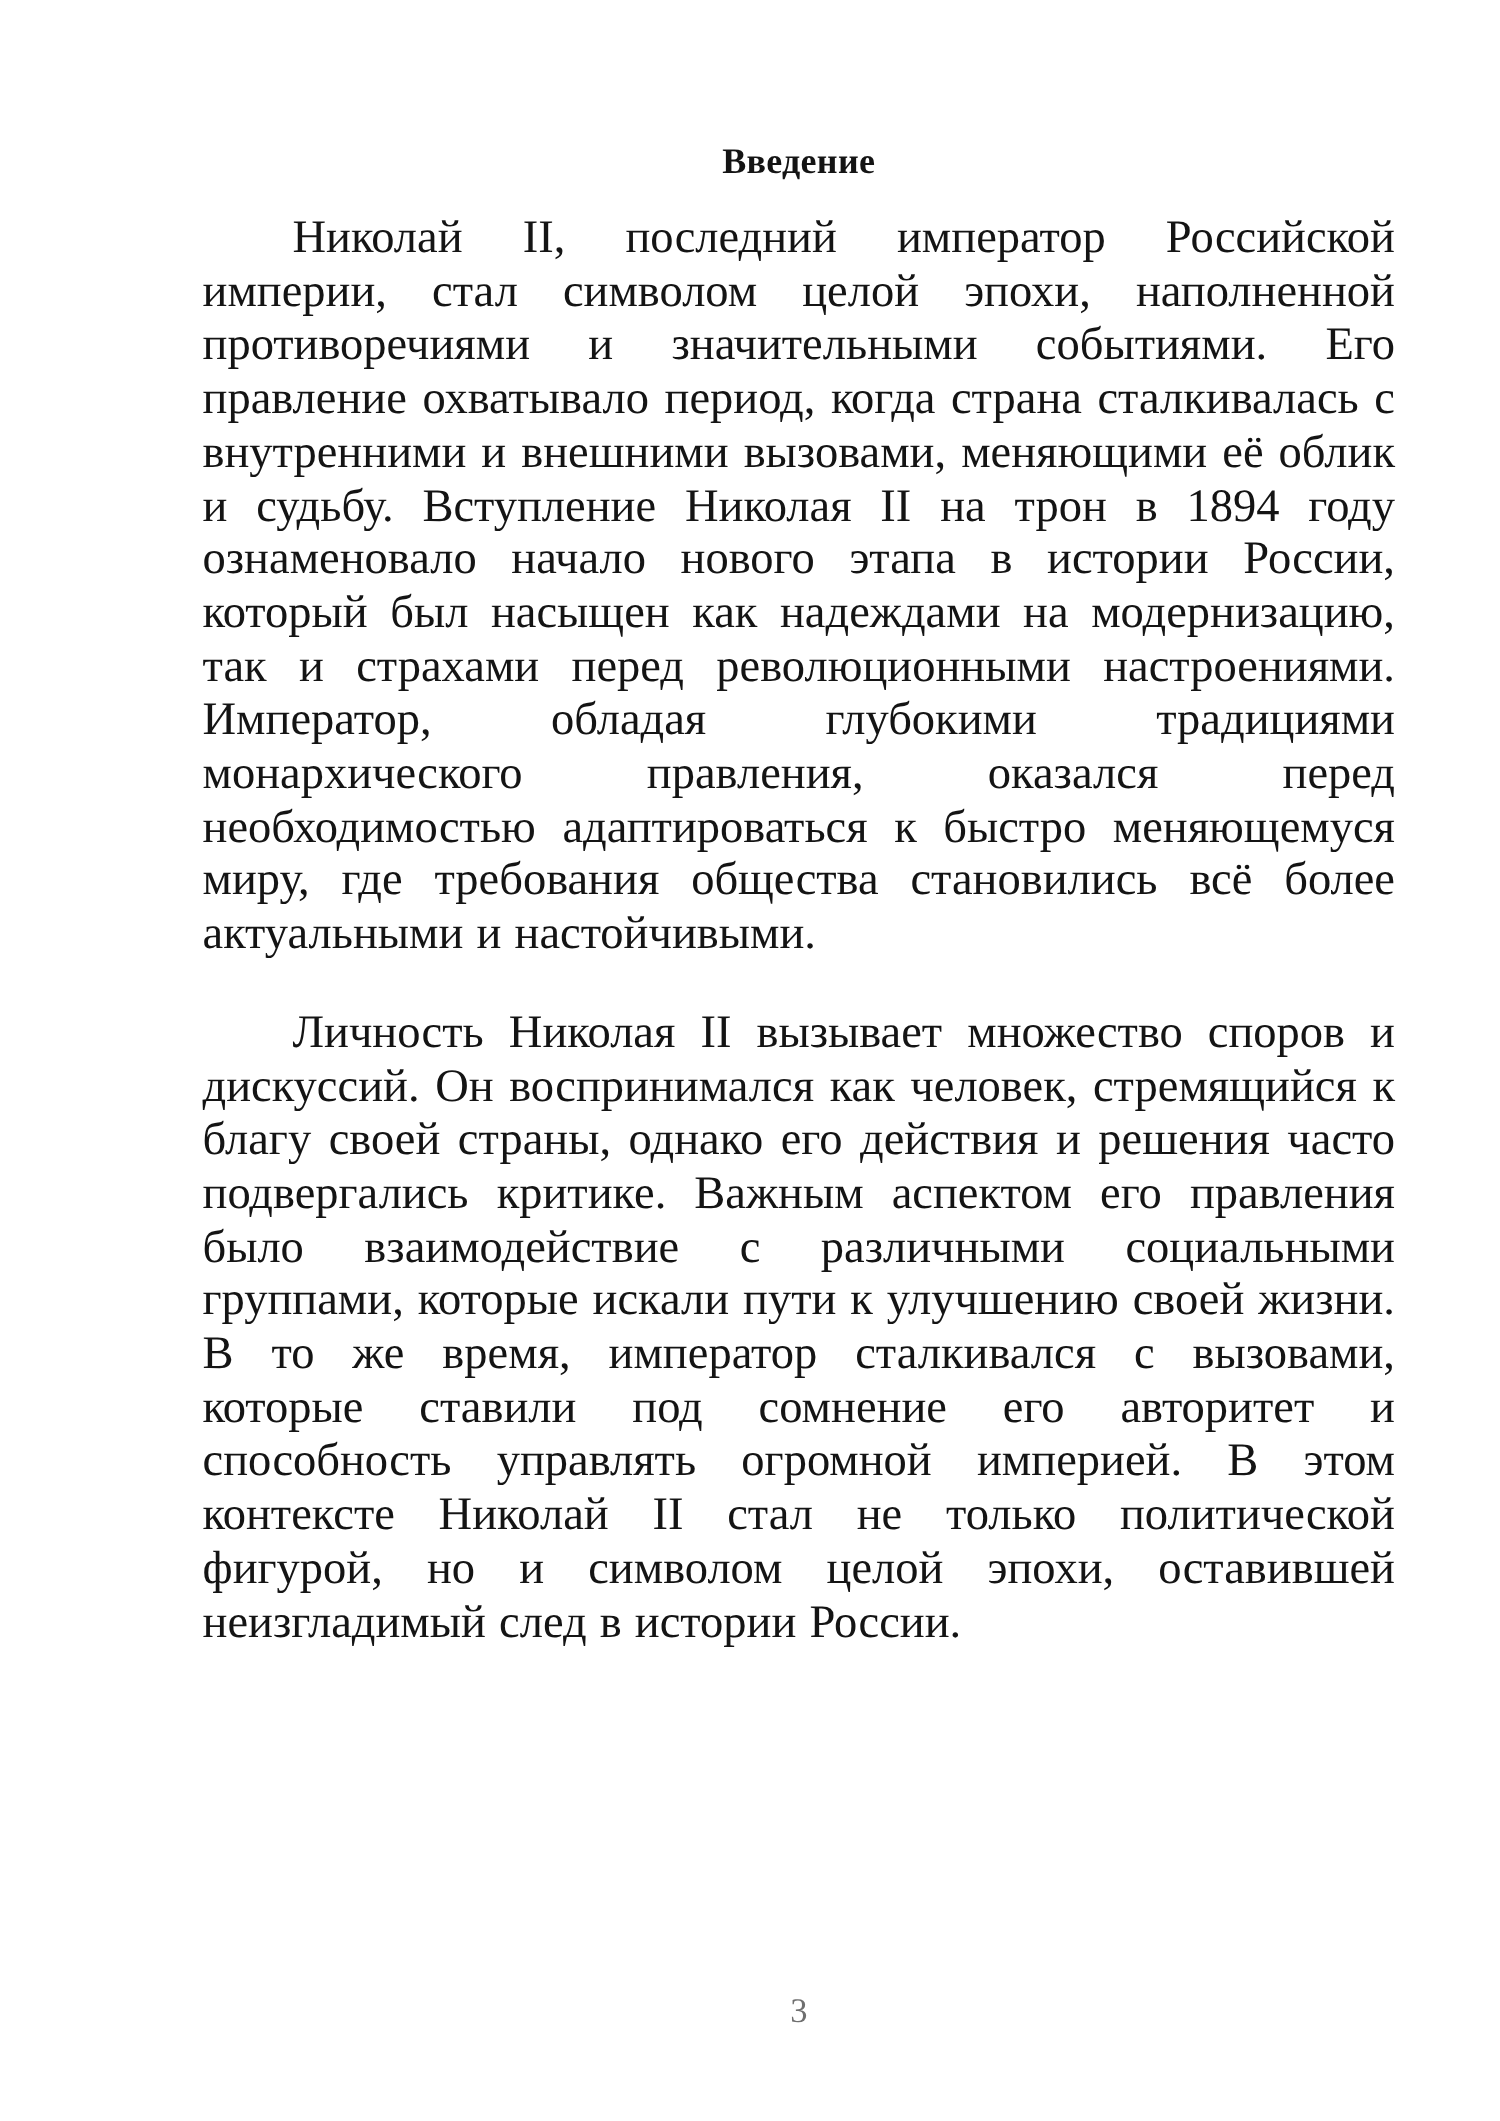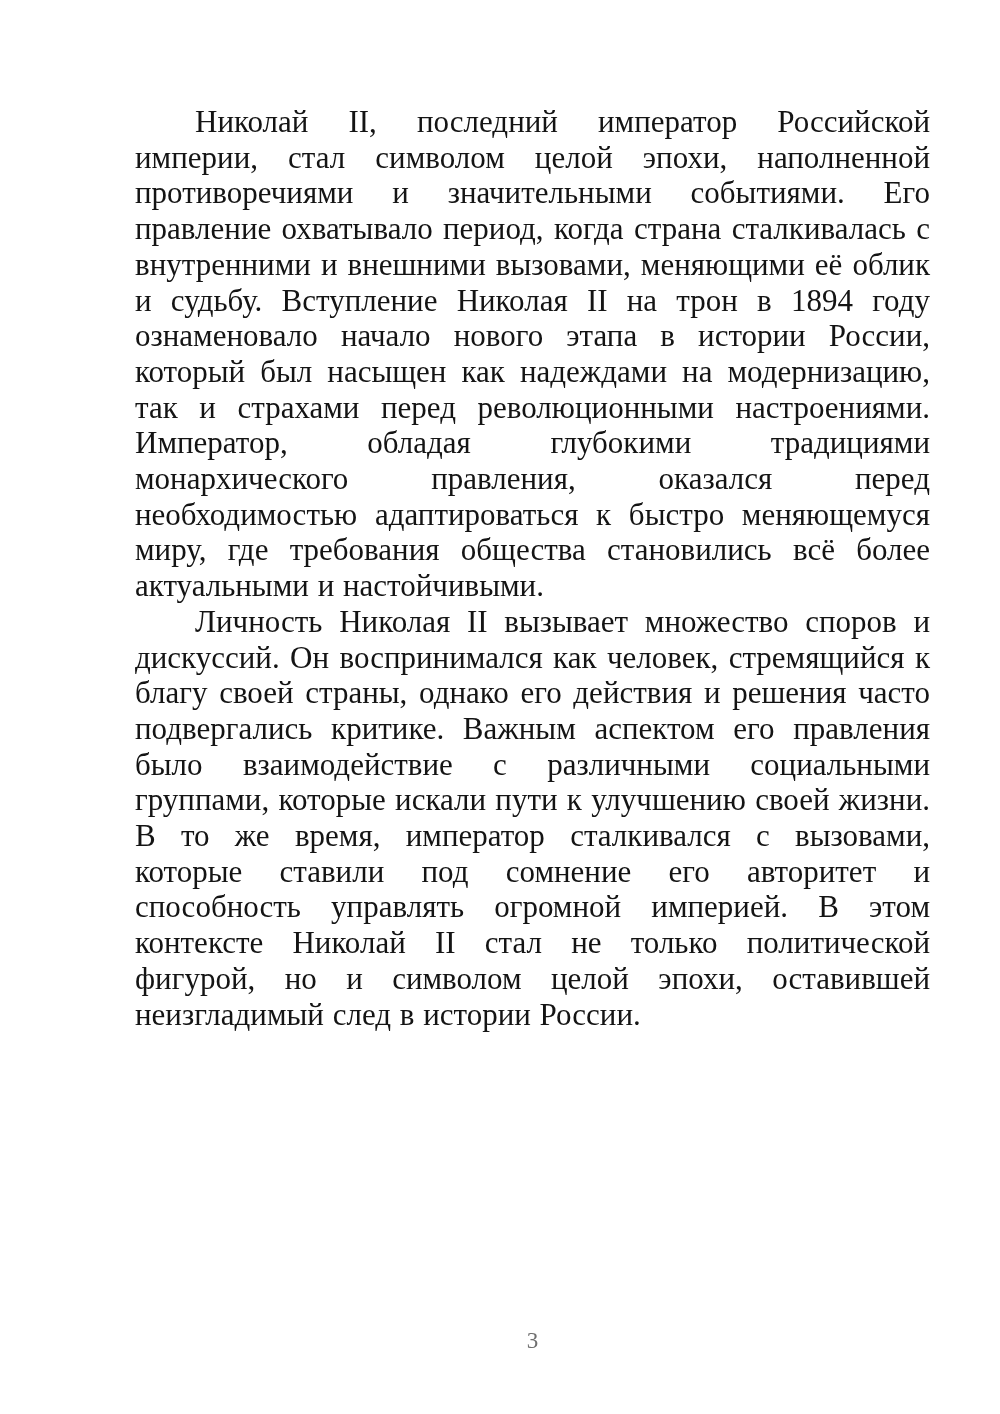--- a/index.html
+++ b/index.html
@@ -32,35 +32,36 @@
   }
   .para {
     margin: 14px 0 0 0;
     font-size: 31px;
     line-height: 35.7px;
     text-align: justify;
     text-indent: 60px;
     word-spacing: 1px;
   }
   .para + .para {
-    margin-top: 0;
+    margin-top: 30px;
   }
   .page-number {
     position: absolute;
     left: 135px;
     top: 1327px;
     width: 795px;
     text-align: center;
     font-size: 23px;
     line-height: 28px;
     color: #6f6f6f;
   }
 </style>
 </head>
 <body>
 
 <div class="page">
   <div class="content">
+    <h1 class="title">Введение</h1>
     <p class="para">Николай II, последний император Российской империи, стал символом целой эпохи, наполненной противоречиями и значительными событиями. Его правление охватывало период, когда страна сталкивалась с внутренними и внешними вызовами, меняющими её облик и судьбу. Вступление Николая II на трон в 1894 году ознаменовало начало нового этапа в истории России, который был насыщен как надеждами на модернизацию, так и страхами перед революционными настроениями. Император, обладая глубокими традициями монархического правления, оказался перед необходимостью адаптироваться к быстро меняющемуся миру, где требования общества становились всё более актуальными и настойчивыми.</p>
     <p class="para">Личность Николая II вызывает множество споров и дискуссий. Он воспринимался как человек, стремящийся к благу своей страны, однако его действия и решения часто подвергались критике. Важным аспектом его правления было взаимодействие с различными социальными группами, которые искали пути к улучшению своей жизни. В то же время, император сталкивался с вызовами, которые ставили под сомнение его авторитет и способность управлять огромной империей. В этом контексте Николай II стал не только политической фигурой, но и символом целой эпохи, оставившей неизгладимый след в истории России.</p>
   </div>
   <div class="page-number">3</div>
 </div>
 
 </body></html>

